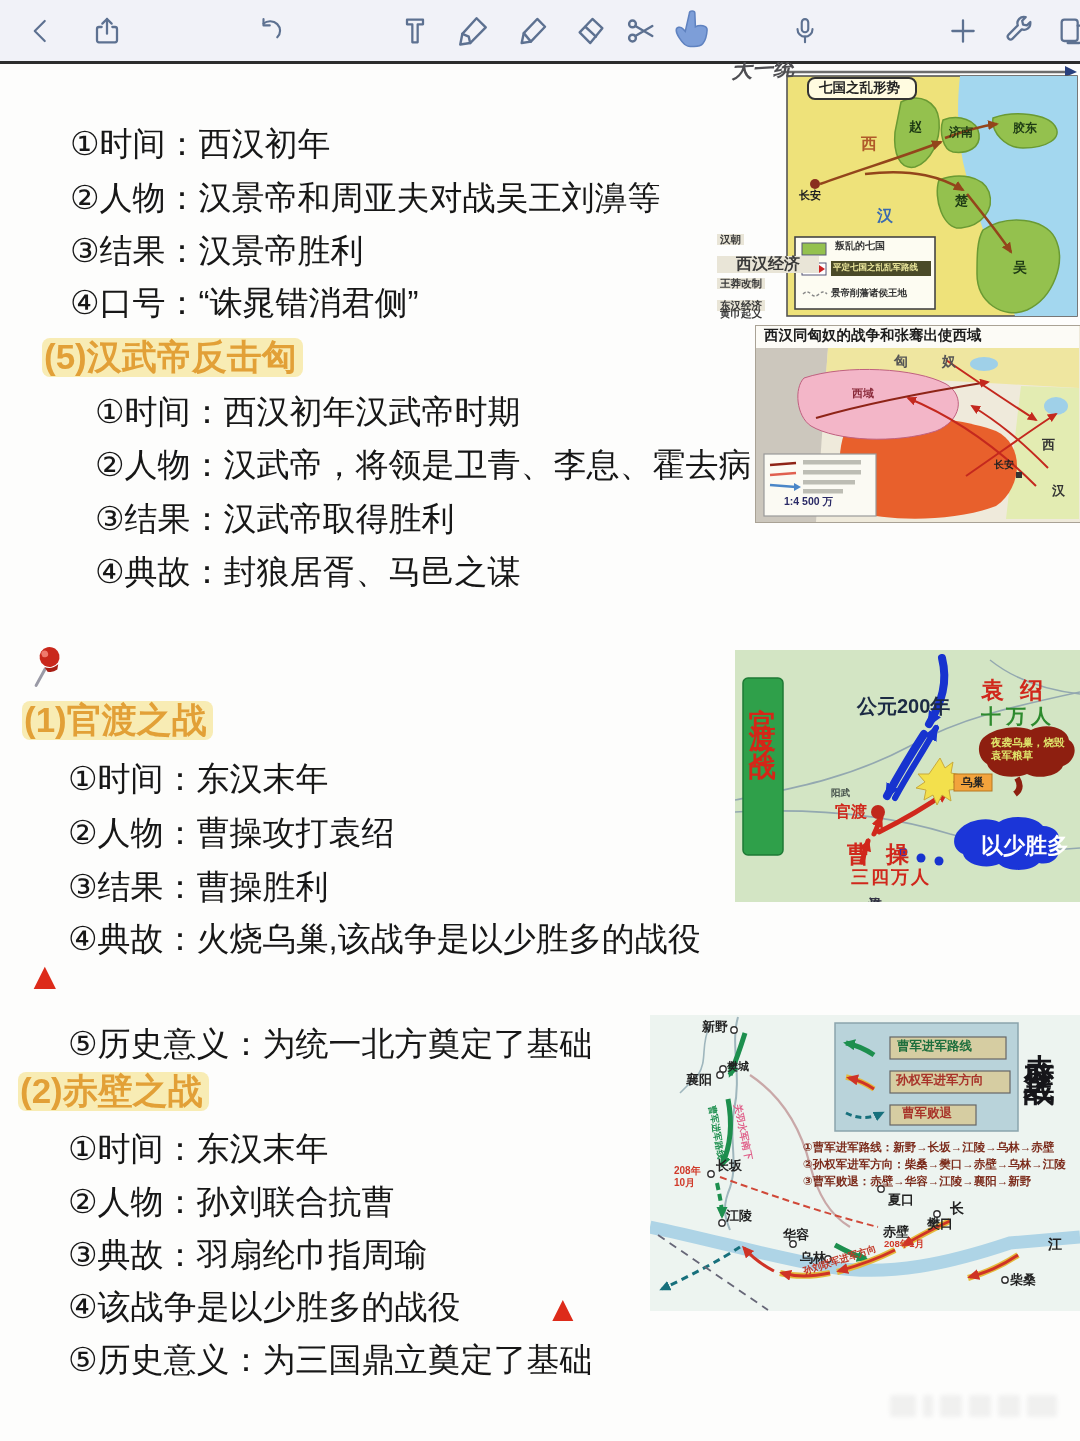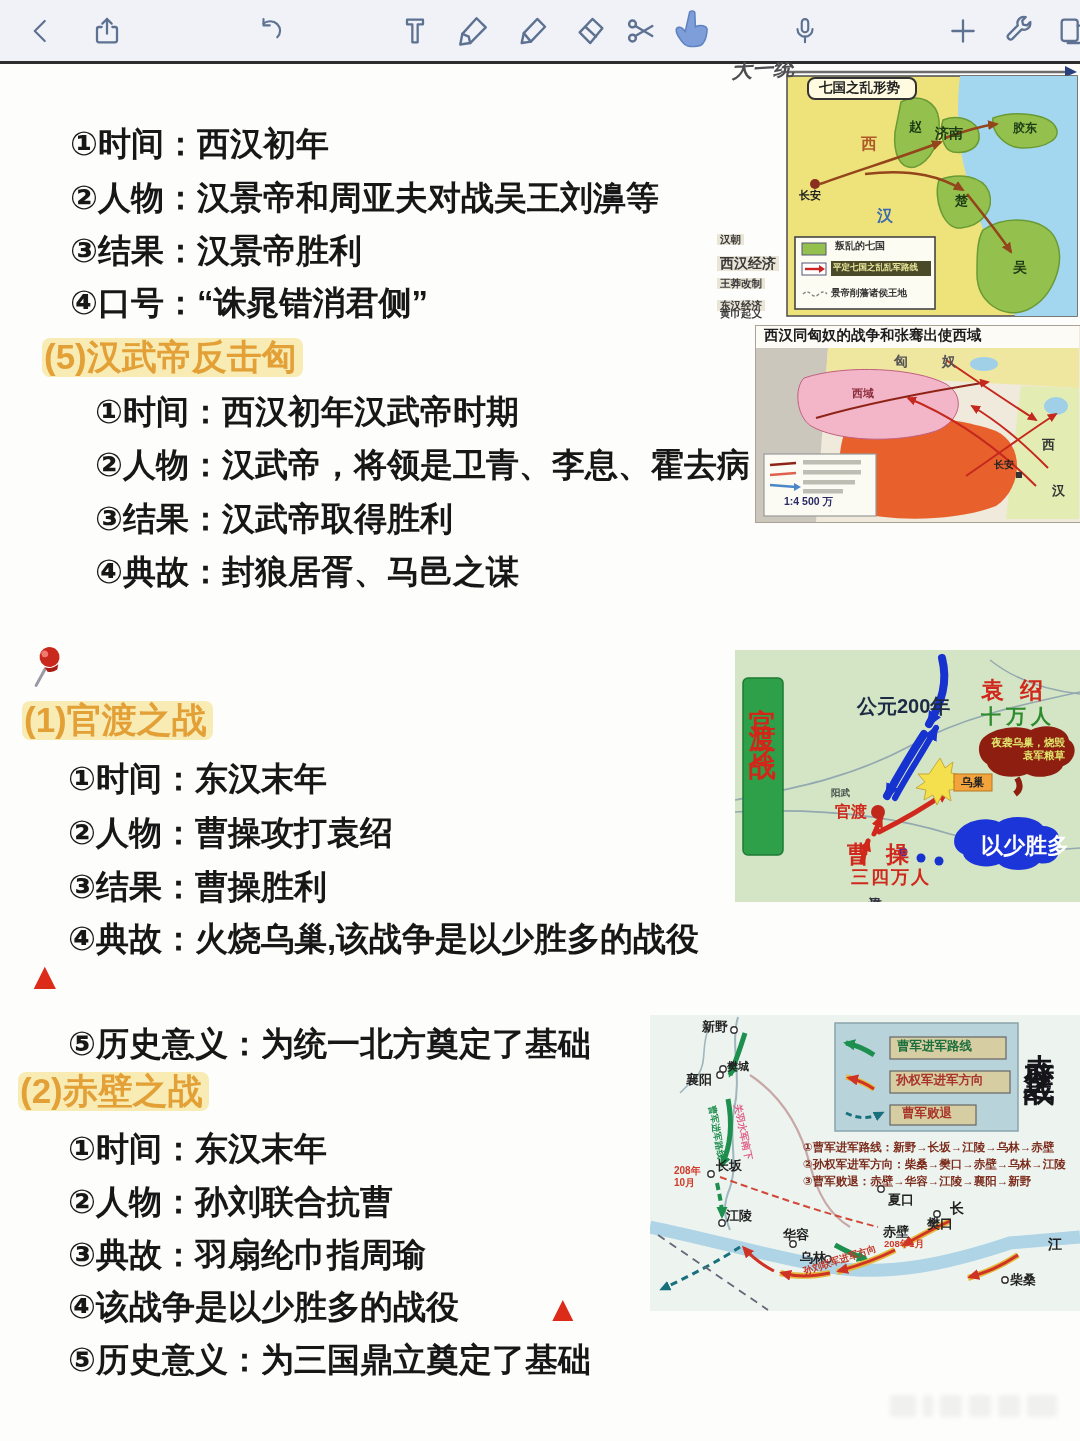--- a/index.html
+++ b/index.html
@@ -6,21 +6,21 @@
   html,body{background:#e9e9ee}
   body{font-family:"Liberation Sans","DejaVu Sans",sans-serif}
   .screen{position:relative;width:1080px;height:1441px;background:#fdfdfc;overflow:hidden;margin:0 auto}
   .toolbar{position:absolute;left:0;top:0;width:1080px;height:61px;background:#f1f2f8}
   .tb{position:absolute;top:8px;width:46px;height:46px;display:flex;align-items:center;justify-content:center;cursor:pointer}
   .ic{stroke:#5d7191;fill:none;stroke-width:1.7px;stroke-linecap:round;stroke-linejoin:round}
   .topline{position:absolute;left:0;top:61px;width:1080px;height:3px;background:#2d2d2d}
   .abs{position:absolute;white-space:nowrap}
   .h-orange{position:absolute;white-space:nowrap;font-weight:700;font-size:35px;color:#e2a037;line-height:1}
   .hl{background:#f8ecb4;border-radius:8px;padding:1px 6px 3px 2px}
-  .item{position:absolute;white-space:nowrap;font-weight:700;font-size:33px;color:#171717;line-height:1.1}
+  .item{position:absolute;white-space:nowrap;font-weight:400;font-size:33px;color:#171717;line-height:1.1}
   .sec3{position:absolute;white-space:nowrap;font-weight:700;font-size:37px;color:#121212;line-height:1}
   .tri{color:#dd2b1a}
   .map{position:absolute;overflow:hidden}
   .mlabel{position:absolute;font-weight:700;color:#222;line-height:1.05}
   .vtext{writing-mode:vertical-rl;text-orientation:upright}
   .wm{position:absolute;opacity:.28;filter:blur(2px)}
   .wm i{display:inline-block;background:#cfcfcf;height:22px;border-radius:3px;margin-right:7px;vertical-align:middle}
 </style>
 </head>
 <body>
@@ -169,26 +169,26 @@
       <rect x="87" y="181" width="24" height="12" fill="#94c14e" stroke="#557" stroke-width="1"></rect>
       <rect x="87" y="201" width="24" height="12" fill="#fff" stroke="#557" stroke-width="1"></rect>
       <path d="M90,207 L106,207" stroke="#c22" stroke-width="2.4"></path>
         <polygon points="104,203 110,207 104,211" fill="#c22"></polygon>
       <rect x="116" y="199" width="100" height="15" fill="#4a4a28"></rect>
       <path d="M88,232 q4 -4 8 0 q4 4 8 0 q4 -4 8 0" stroke="#888" stroke-width="1.4" fill="none" stroke-dasharray="3,2"></path>
     </svg>
     <span class="mlabel" style="left:16px;top:-4px;font-size:21px;color:#4e4e52;font-style:italic;transform:rotate(-3deg)">大一统</span>
     <span class="mlabel" style="left:104px;top:19px;font-size:13.5px">七国之乱形势</span>
     <span class="mlabel" style="left:2px;top:172px;font-size:10.5px;color:#3a3a3a;background:#e9e5d7;padding:0 3px">汉朝</span>
-    <span class="mlabel" style="left:2px;top:194px;font-size:14px;color:#3a3a3a;background:#e9e5d7;padding:0 3px">西汉经济</span>
+    <span class="mlabel" style="left:2px;top:194px;font-size:16px;color:#3a3a3a;background:#e9e5d7;padding:0 19px">西汉经济</span>
     <span class="mlabel" style="left:2px;top:216px;font-size:10.5px;color:#3a3a3a;background:#e9e5d7;padding:0 3px">王莽改制</span>
     <span class="mlabel" style="left:2px;top:238px;font-size:10.5px;color:#3a3a3a;background:#e9e5d7;padding:0 3px">东汉经济</span>
     <span class="mlabel" style="left:2px;top:246px;font-size:10.5px;color:#3a3a3a;padding:0 3px">黄巾起义</span>
     <span class="mlabel" style="left:194px;top:58px;font-size:13px;color:#1d3a14">赵</span>
-    <span class="mlabel" style="left:220px;top:64px;font-size:14px;color:#1d3a14">济南</span>
+    <span class="mlabel" style="left:234px;top:64px;font-size:12px;color:#1d3a14">济南</span>
     <span class="mlabel" style="left:298px;top:60px;font-size:12px;color:#1d3a14">胶东</span>
     <span class="mlabel" style="left:240px;top:132px;font-size:13px;color:#1d3a14">楚</span>
     <span class="mlabel" style="left:298px;top:198px;font-size:14px;color:#1d3a14">吴</span>
     <span class="mlabel" style="left:146px;top:74px;font-size:16px;color:#b05a2a">西</span>
     <span class="mlabel" style="left:162px;top:146px;font-size:16px;color:#3a6ab0">汉</span>
     <span class="mlabel" style="left:84px;top:128px;font-size:11px">长安</span>
     <span class="mlabel" style="left:120px;top:179px;font-size:10px;color:#333">叛乱的七国</span>
     <span class="mlabel" style="left:118px;top:201px;font-size:8.5px;color:#e8e49a">平定七国之乱乱军路线</span>
     <span class="mlabel" style="left:116px;top:226px;font-size:9.5px;color:#333">景帝削藩诸侯王地</span>
   </div>
@@ -260,21 +260,21 @@
       <path d="M248,88 C258,78 282,74 296,80 C312,72 332,78 334,90 C344,96 340,112 328,116 C324,126 304,130 292,124 C276,130 256,126 252,114 C242,108 242,94 248,88 Z" fill="#8e1f10"></path>
       <path d="M282,128 q6 10 -2 16" stroke="#8e1f10" stroke-width="6" fill="none"></path>
       <path d="M205,108 l5 10 8 -6 -2 11 10 2 -8 7 7 7 -11 1 2 11 -9 -6 -5 10 -4 -10 -9 5 2 -10 -10 -2 9 -6 -7 -8 11 0 z" fill="#f3e04c" stroke="#c8a93c" stroke-width="1"></path>
       <rect x="219" y="124" width="38" height="17" fill="#f2a33c" stroke="#b87820" stroke-width="1"></rect>
       <path d="M224,180 C232,170 252,166 264,172 C276,164 300,166 308,176 C322,176 328,188 322,196 C328,206 316,216 304,213 C296,222 272,222 264,214 C250,220 230,214 228,204 C218,200 216,188 224,180 Z" fill="#1b35d8"></path>
     </svg>
     <span class="mlabel vtext" style="left:13px;top:36px;font-size:27px;color:#d42618;letter-spacing:15px;font-weight:700">官渡之战</span>
     <span class="mlabel" style="left:122px;top:46px;font-size:20px;color:#1c2a44">公元200年</span>
     <span class="mlabel" style="left:246px;top:28px;font-size:23px;color:#d0281c;letter-spacing:16px">袁绍</span>
     <span class="mlabel" style="left:246px;top:56px;font-size:20px;color:#2d8a2d;letter-spacing:5px">十万人</span>
-    <span class="mlabel" style="left:256px;top:86px;width:74px;font-size:10.5px;color:#dfe46a;white-space:normal;text-align:right;line-height:1.25">夜袭乌巢，烧毁袁军粮草</span>
+    <span class="mlabel" style="left:256px;top:86px;width:74px;font-size:10.5px;color:#dfe46a;white-space:normal;text-align:left;line-height:1.25">夜袭乌巢，烧毁袁军粮草</span>
     <span class="mlabel" style="left:226px;top:126px;font-size:11.5px">乌巢</span>
     <span class="mlabel" style="left:100px;top:154px;font-size:16px;color:#d0281c">官渡</span>
     <span class="mlabel" style="left:96px;top:138px;font-size:9.5px;color:#44504a">阳武</span>
     <span class="mlabel" style="left:246px;top:184px;font-size:22px;color:#fff">以少胜多</span>
     <span class="mlabel" style="left:112px;top:192px;font-size:23px;color:#d0281c;letter-spacing:16px">曹操</span>
     <span class="mlabel" style="left:116px;top:218px;font-size:18px;color:#d0281c;letter-spacing:2px">三四万人</span>
     <span class="mlabel vtext" style="left:133px;top:236px;font-size:14px;color:#334">许昌</span>
   </div>
 
   <div class="map" style="left:650px;top:1015px;width:430px;height:296px;background:#edf4f0">

